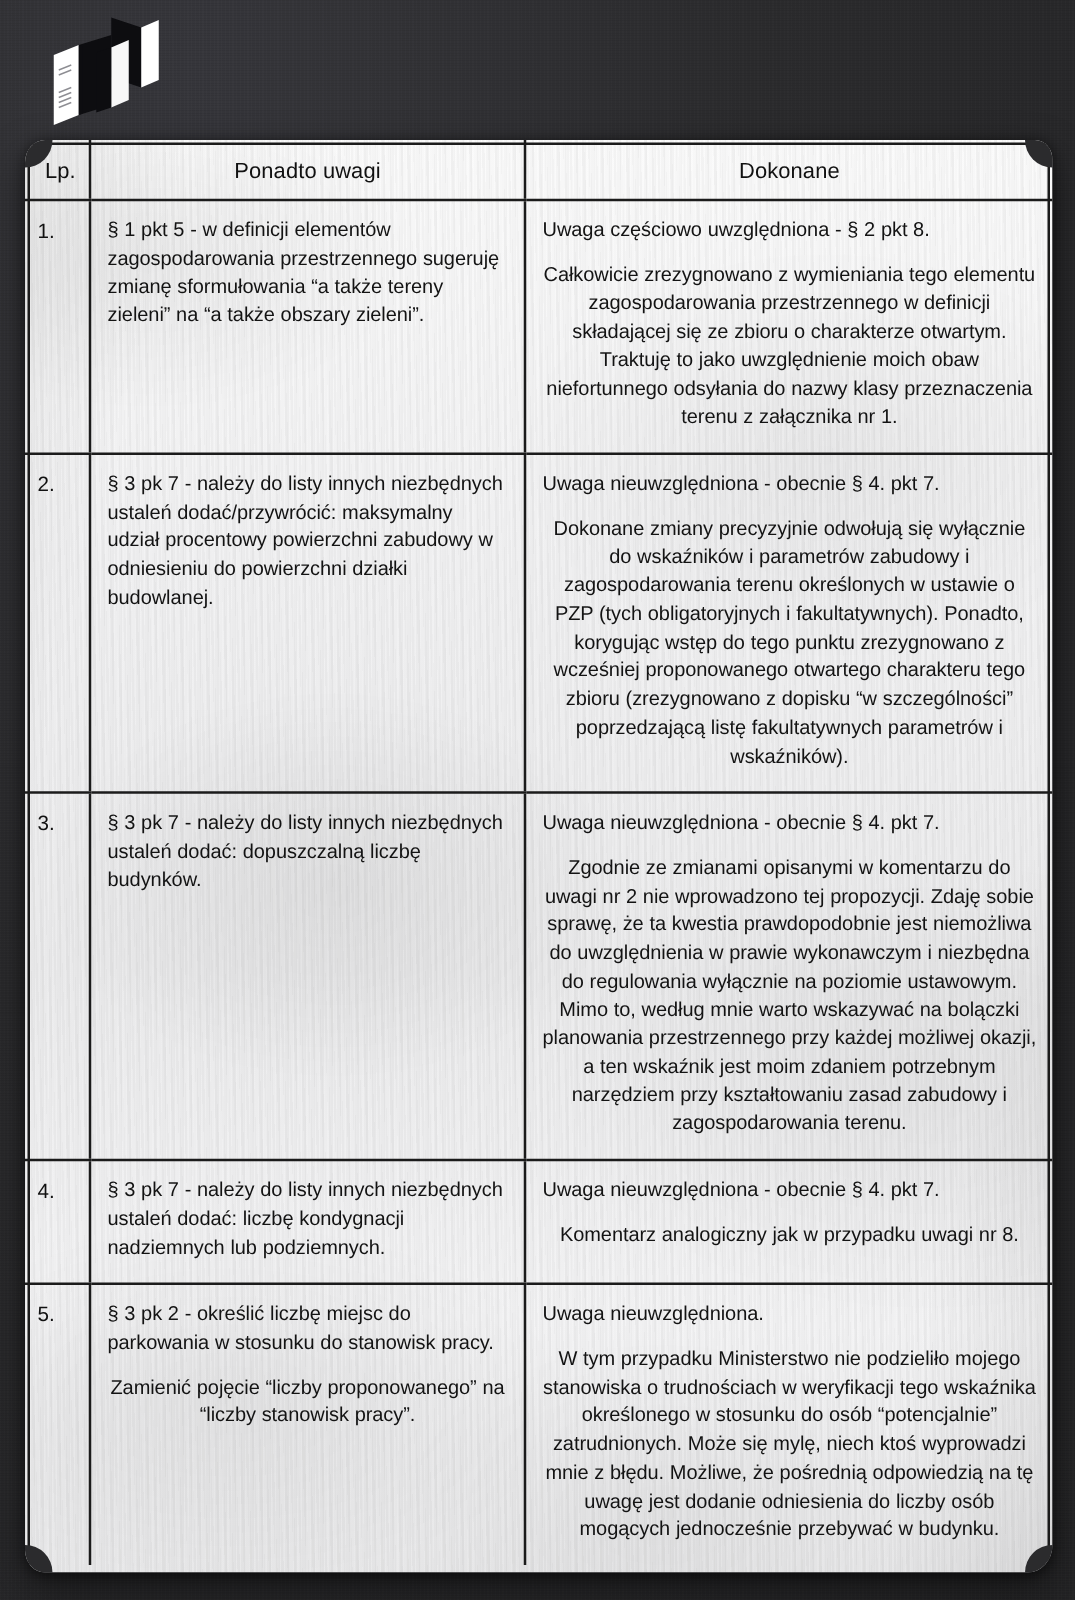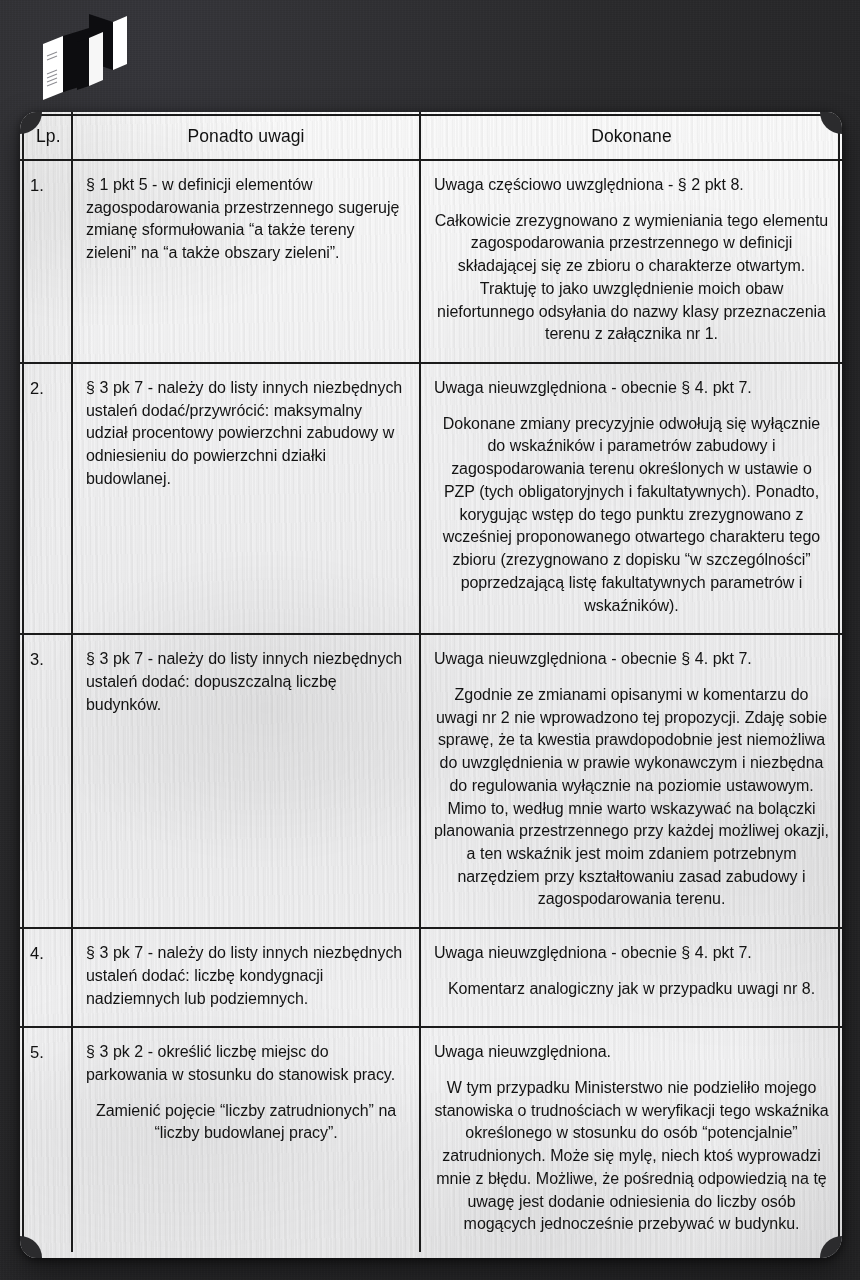--- a/index.html
+++ b/index.html
@@ -339,21 +339,21 @@
 
         <tr>
           <td>
             <div class="cell cell-lp">
               <div class="num">5.</div>
             </div>
           </td>
           <td class="sep-l">
             <div class="cell">
               <p class="body-text">§ 3 pk 2 - określić liczbę miejsc do parkowania w stosunku do stanowisk pracy.</p>
-              <p class="body-text">Zamienić pojęcie “liczby zatrudnionych” na “liczby budowlanej pracy”.</p>
+              <p class="body-text">Zamienić pojęcie “liczby proponowanego” na “liczby stanowisk pracy”.</p>
             </div>
           </td>
           <td class="sep-l">
             <div class="cell">
               <p class="body-text lead">Uwaga nieuwzględniona.</p>
               <p class="body-text">W tym przypadku Ministerstwo nie podzieliło mojego stanowiska o trudnościach w weryfikacji tego wskaźnika określonego w stosunku do osób “potencjalnie” zatrudnionych. Może się mylę, niech ktoś wyprowadzi mnie z błędu. Możliwe, że pośrednią odpowiedzią na tę uwagę jest dodanie odniesienia do liczby osób mogących jednocześnie przebywać w budynku.</p>
             </div>
           </td>
         </tr>
 

